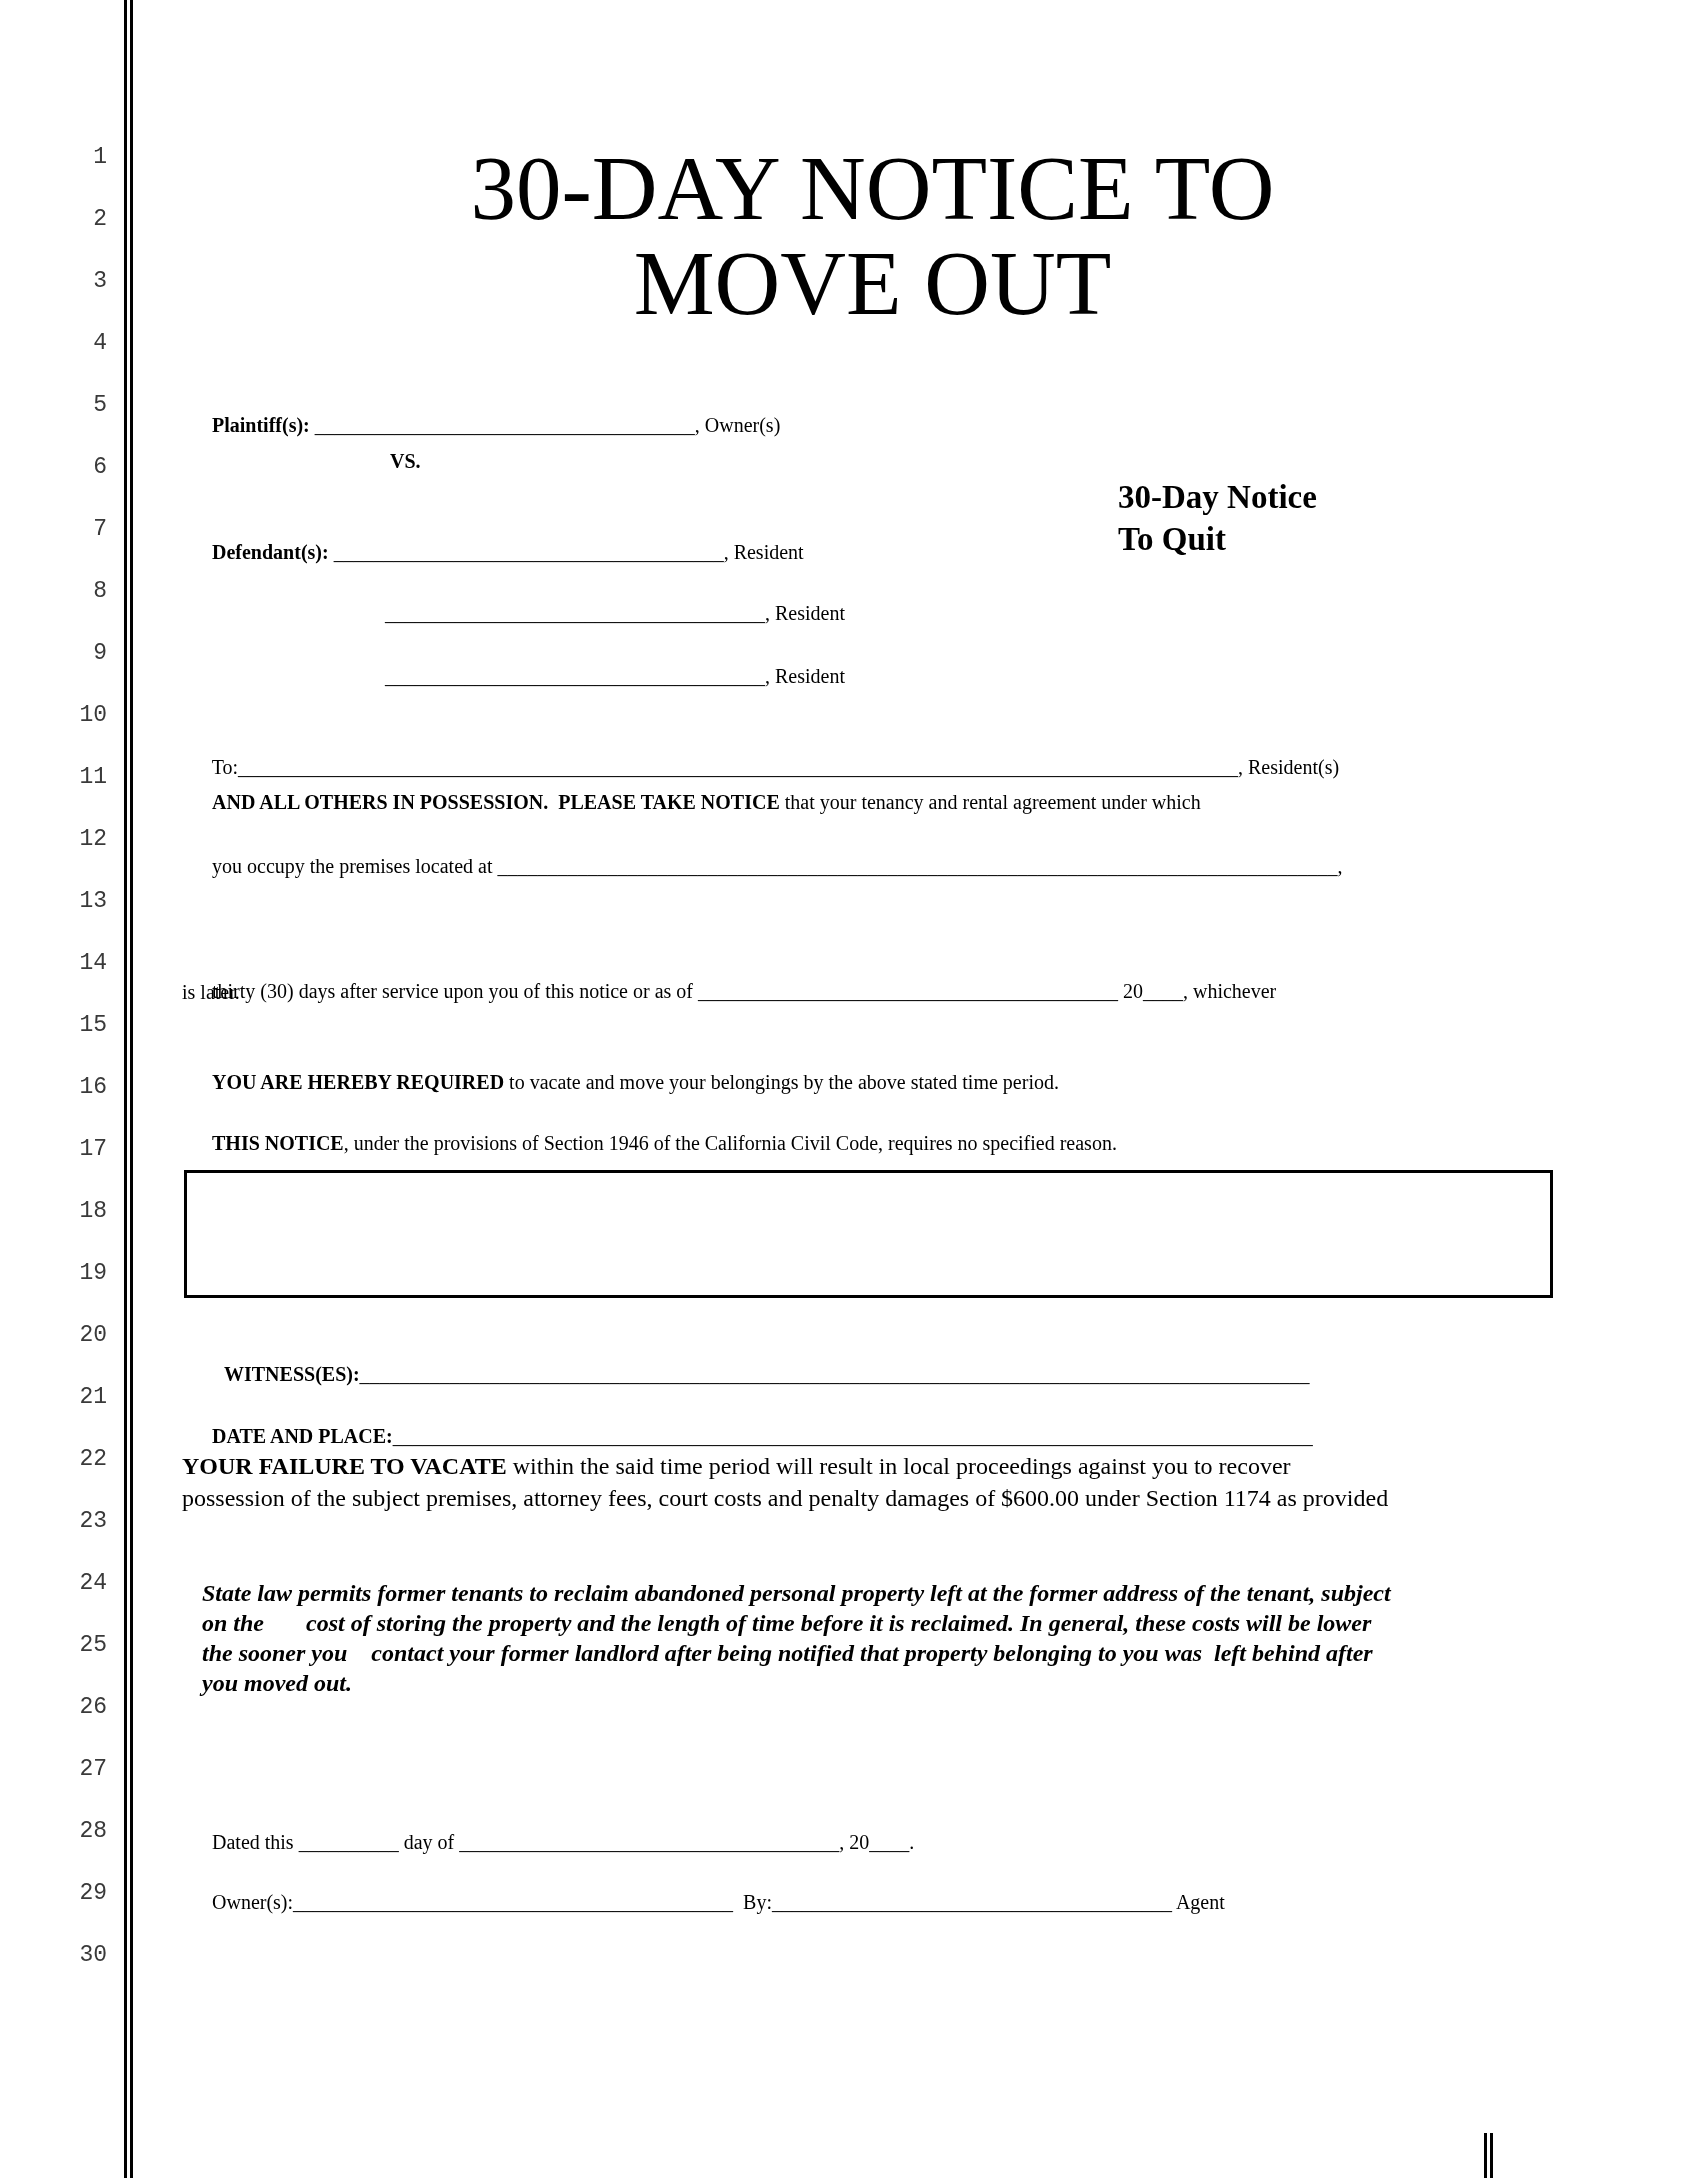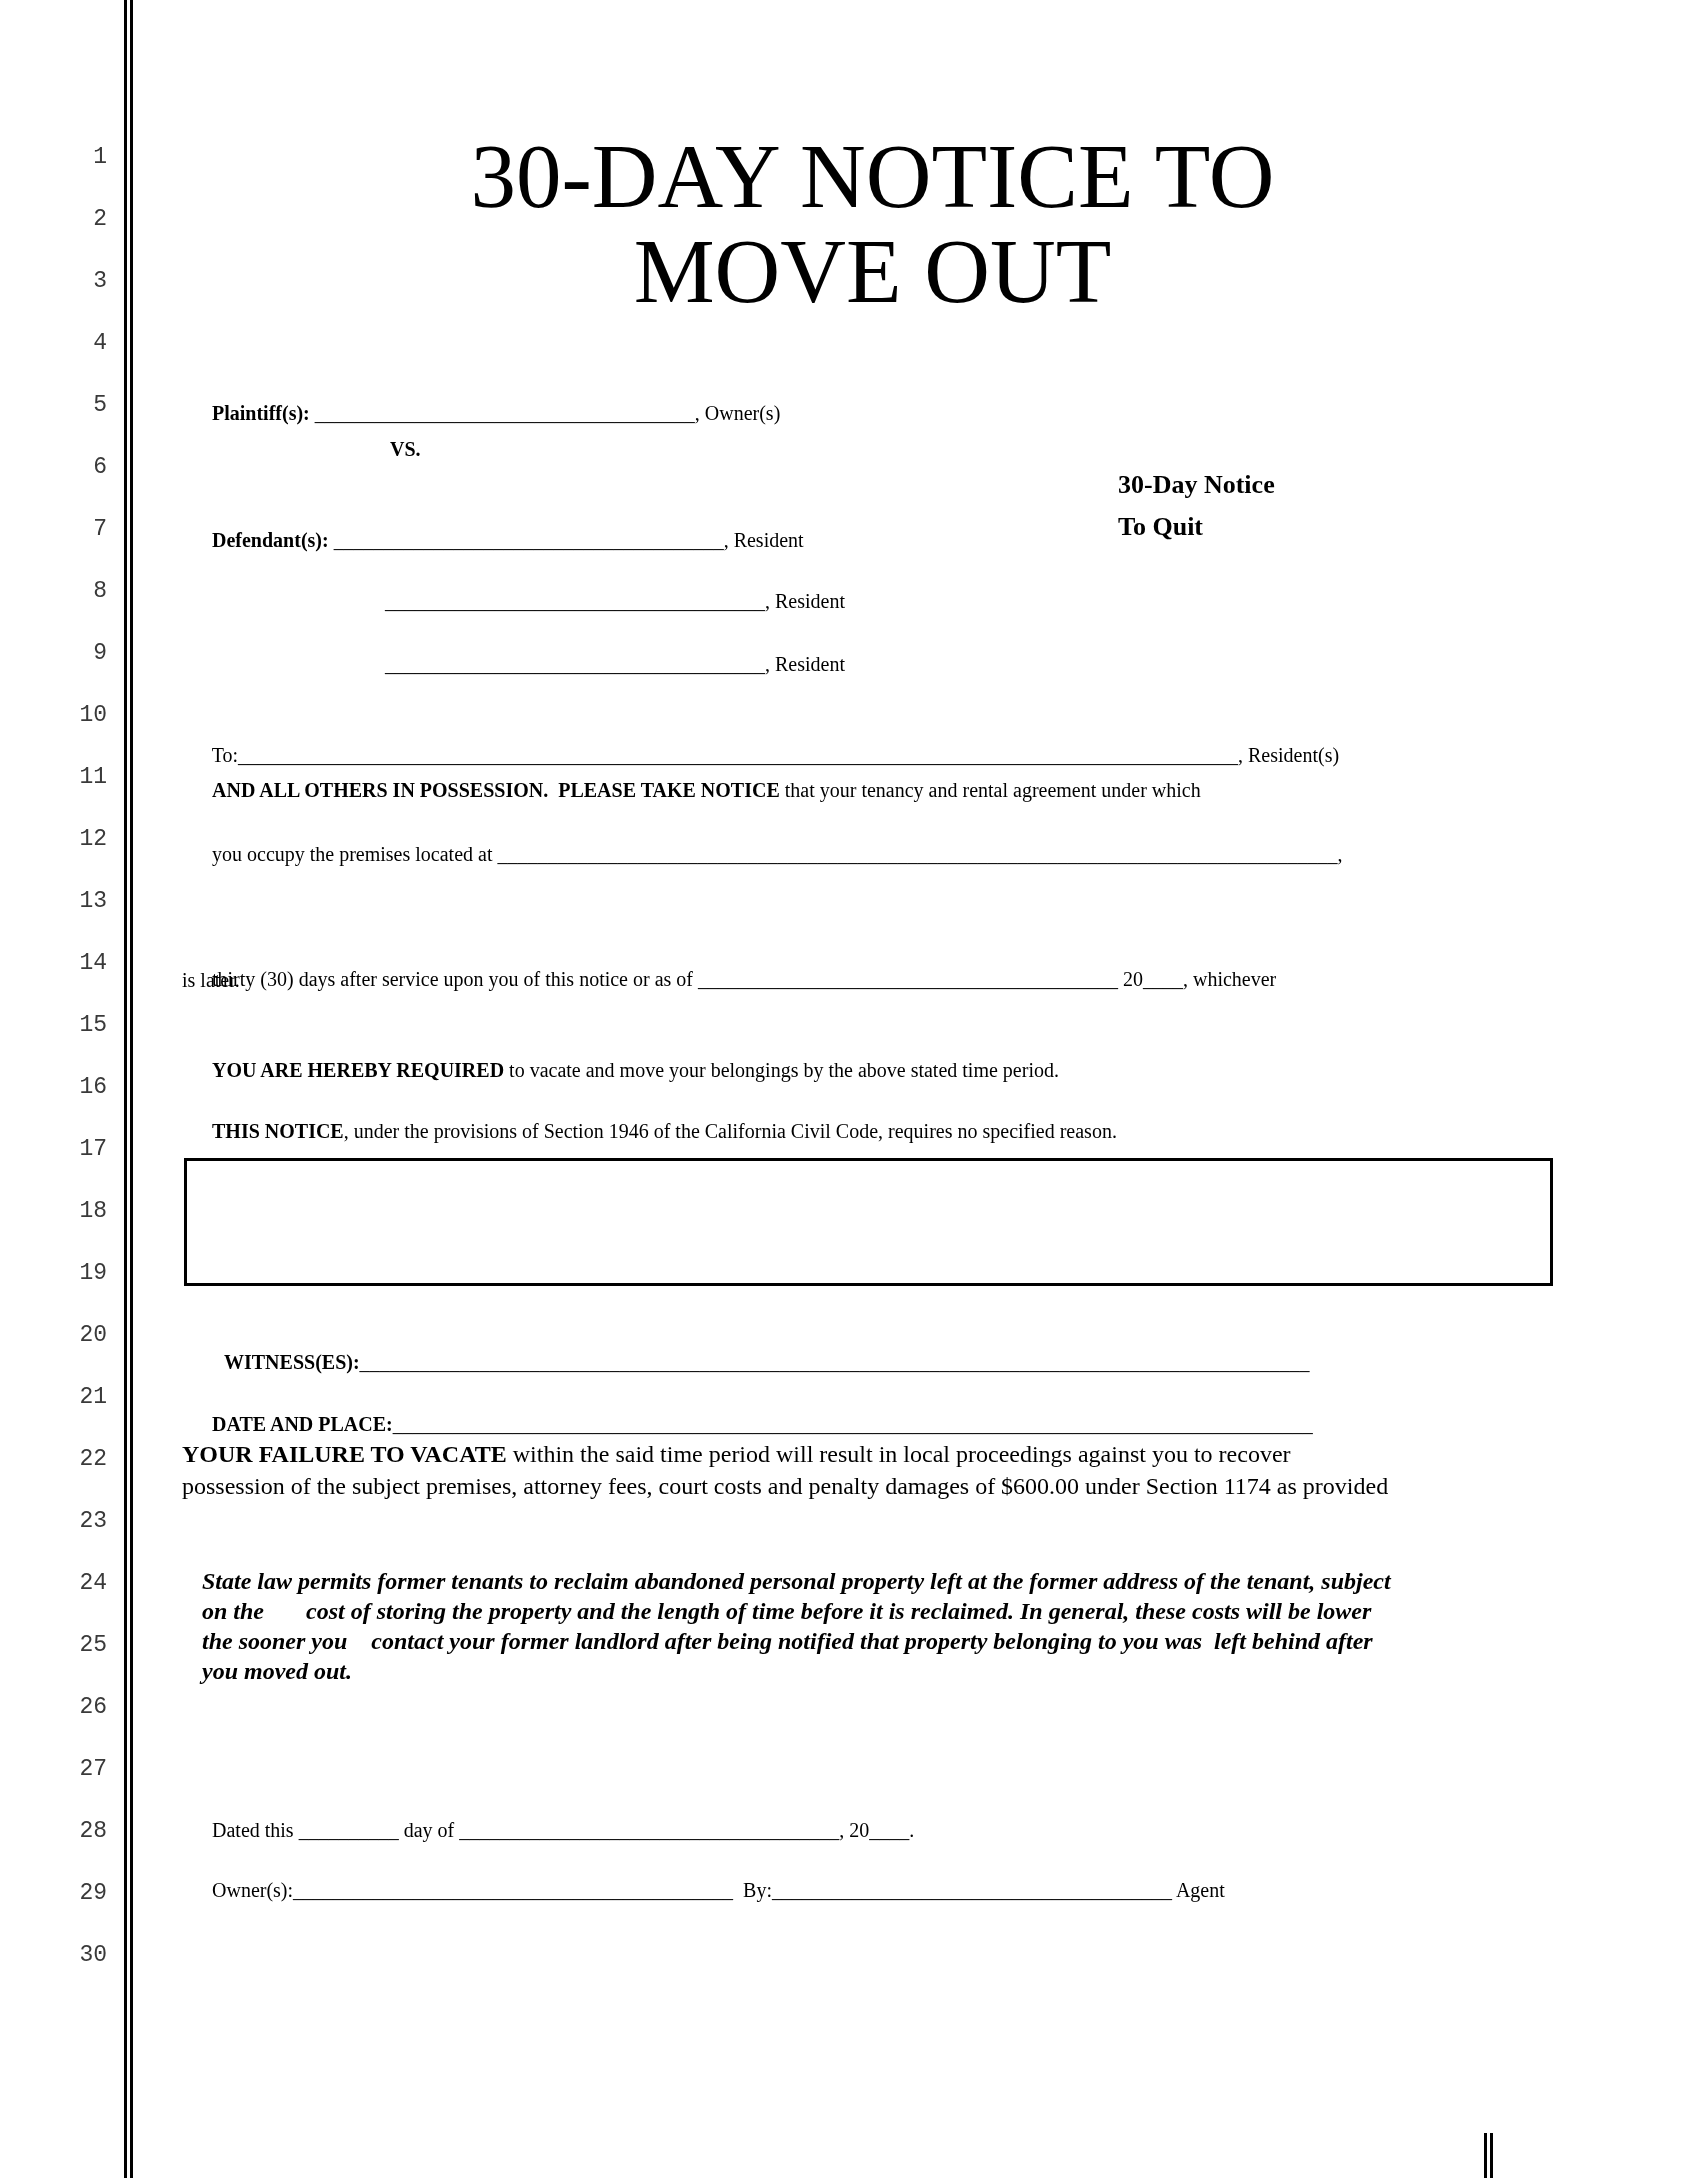--- a/index.html
+++ b/index.html
@@ -23,30 +23,30 @@
   .linenum { height:62px; line-height:26px; }
   .vrule-left {
     position:absolute; left:124px; top:0; height:2178px; width:9px;
     border-left:3px solid #000; border-right:3px solid #000;
   }
   .vrule-bottom-right {
     position:absolute; left:1484px; top:2133px; height:46px; width:9px;
     border-left:3px solid #000; border-right:3px solid #000;
   }
 
-  .content { position:absolute; left:182px; top:0; width:1381px; height:1898px; font-size:24px; }
+  .content { position:absolute; left:182px; top:12px; width:1381px; height:1898px; font-size:24px; }
 
   .title {
     position:absolute; top:129px; left:0; width:100%;
     text-align:center; font-size:91px; line-height:95px; font-weight:400;
   }
 
   .line { position:absolute; white-space:pre; font-size:20px; line-height:30px; }
   .b { font-weight:bold; }
-  .notice-tag { position:absolute; white-space:pre; font-weight:bold; font-size:26px; line-height:32px; }
+  .notice-tag { position:absolute; white-space:pre; font-weight:bold; font-size:33px; line-height:32px; }
 
   .grounds-box {
     position:absolute; left:2px; top:1158px; width:1369px; height:128px;
     border:3px solid #000; background:#fff;
   }
 
   .para { position:absolute; font-size:24px; }
   .para .pline { white-space:pre; }
   .failure .pline { line-height:32px; }
   .reclaim { font-weight:bold; font-style:italic; }

